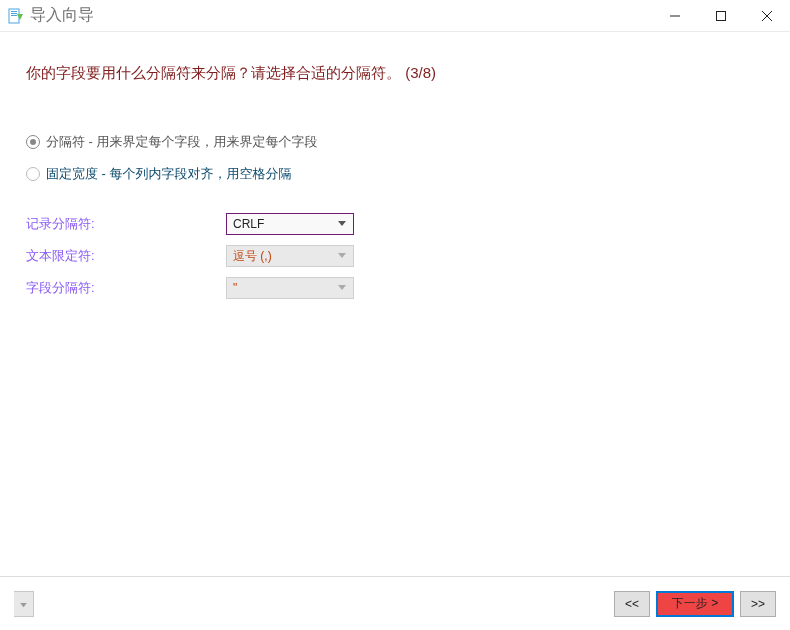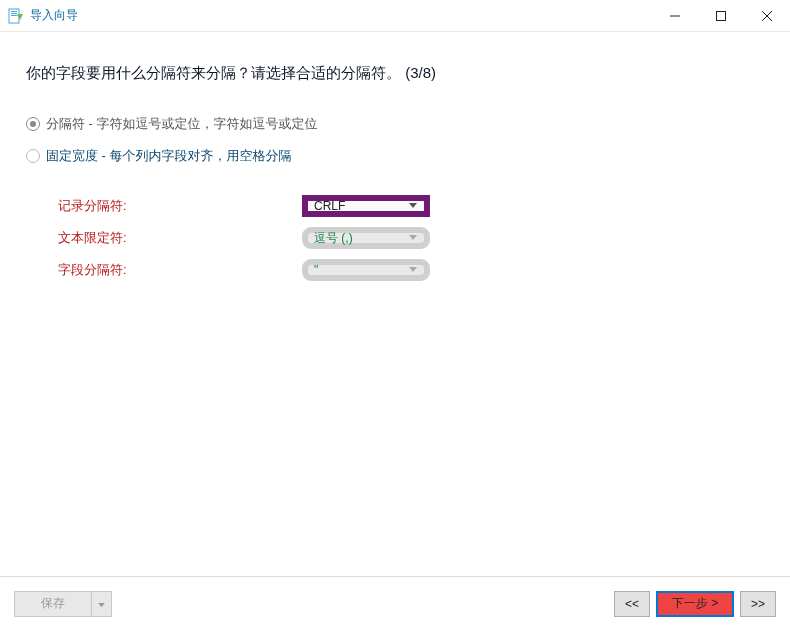--- a/index.html
+++ b/index.html
@@ -23,22 +23,22 @@
     align-items: center;
     padding: 0 0 0 8px;
     border-bottom: 1px solid #eaeaea;
   }
   .titlebar .app-icon {
     width: 16px; height: 16px;
     display: inline-block;
     margin-right: 6px;
   }
   .titlebar .title {
-    font-size: 12px;
-    color: #0369a1;
+    font-size: 16px;
+    color: #737373;
   }
   .win-controls {
     margin-left: auto;
     display: flex;
     height: 100%;
   }
   .win-btn {
     width: 46px;
     height: 100%;
     display: flex;
@@ -48,23 +48,23 @@
   }
   .win-btn svg { width: 10px; height: 10px; }
 
   
   .content {
     padding: 20px 26px 0 26px;
     height: calc(100% - 32px - 54px);
     overflow: hidden;
   }
   .heading {
-    color: #0f172a;
+    color: #7f1d1d;
     font-size: 15px;
-    margin: 12px 0 32px 0;
+    margin: 12px 0 50px 0;
   }
   .radio-group { margin-bottom: 30px; }
   .radio-row {
     display: flex;
     align-items: center;
     font-size: 13px;
     margin: 0 0 14px 0;
     color: #555;
   }
   .radio-row.selected { color: #555; }
@@ -90,48 +90,45 @@
 
   .form-rows { }
   .form-row {
     display: flex;
     align-items: center;
     margin-bottom: 10px;
     font-size: 13px;
   }
   .form-label {
     width: 200px;
-    color: #b91c1c;
-    margin-left: 32px;
+    color: #8b5cf6;
   }
   .select {
     width: 128px;
     height: 22px;
-    border: 6px solid #701a75;
+    border: 1px solid #701a75;
     display: flex;
     align-items: center;
     padding: 0 2px 0 6px;
     font-size: 12px;
     position: relative;
     color: #222;
-    margin-left: 44px;
   }
   .select .value { flex: 1; }
   .select .chev {
     width: 18px;
     display: flex;
     align-items: center;
     justify-content: center;
     color: #555;
   }
   .select.disabled {
     background: #e9e9e9;
-    color: #15803d;
+    color: #c2410c;
     border-color: #cfcfcf;
-    border-radius: 9px;
   }
   .select.disabled .chev { color: #aaa; }
   .select:not(.disabled) { background: #f9f9f9; }
 
   
   .footer {
     height: 54px;
     border-top: 1px solid #dcdcdc;
     display: flex;
     align-items: center;
@@ -206,21 +203,21 @@
     </div>
   </div>
 </div>
 
 <div class="content">
   <div class="heading">你的字段要用什么分隔符来分隔？请选择合适的分隔符。 (3/8)</div>
 
   <div class="radio-group">
     <div class="radio-row selected">
       <span class="radio-circle checked"></span>
-      <span>分隔符 - 字符如逗号或定位，字符如逗号或定位</span>
+      <span>分隔符 - 用来界定每个字段，用来界定每个字段</span>
     </div>
     <div class="radio-row disabled">
       <span class="radio-circle"></span>
       <span>固定宽度 - 每个列内字段对齐，用空格分隔</span>
     </div>
   </div>
 
   <div class="form-rows">
     <div class="form-row">
       <span class="form-label">记录分隔符:</span>
@@ -253,21 +250,20 @@
               <path d="M0 0 L8 0 L4 5 Z" fill="#aaa"></path>
             </svg>
         </span>
       </div>
     </div>
   </div>
 </div>
 
 <div class="footer">
   <div class="save-group">
-    <div class="btn disabled wide">保存</div>
     <div class="btn disabled split">
       <span>
         <svg width="7" height="5" viewBox="0 0 8 6">
             <path d="M0 0 L8 0 L4 5 Z" fill="#9a9a9a"></path>
           </svg>
       </span>
     </div>
   </div>
   <div class="spacer"></div>
   <div class="btn">&lt;&lt;</div>

